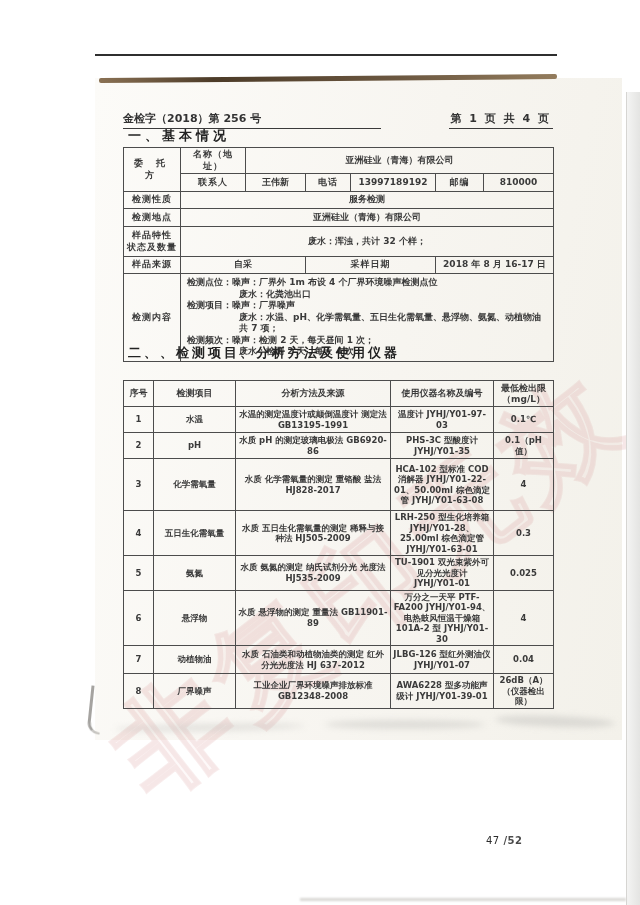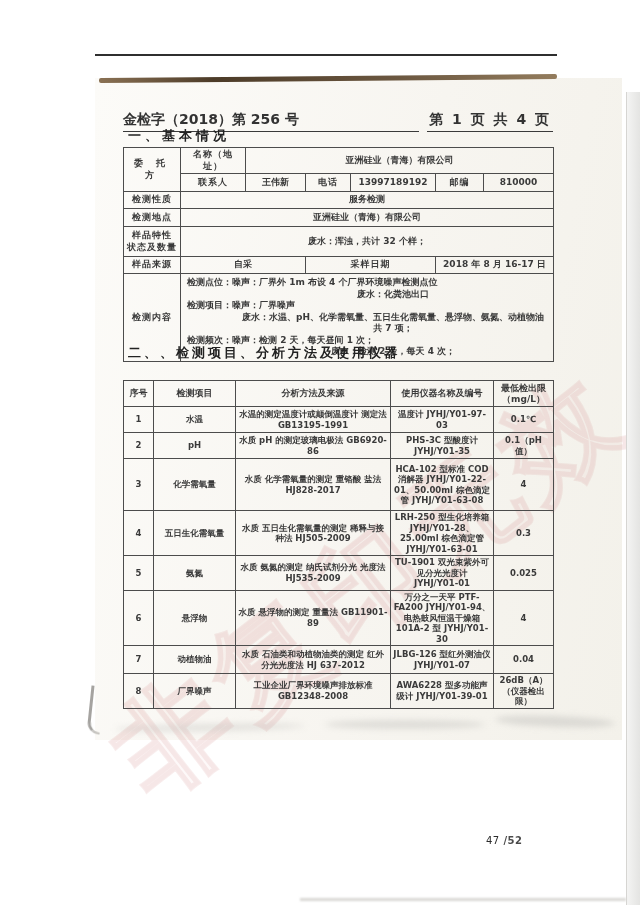--- a/index.html
+++ b/index.html
@@ -57,21 +57,21 @@
     transform:rotate(-38deg);transform-origin:center;
     font-size:112px;font-weight:bold;white-space:nowrap;
     color:rgba(224,152,152,0.07);
     -webkit-text-stroke:2px rgba(210,140,140,0.16);
     pointer-events:none;letter-spacing:10px;
   }
 
   
   .docmeta{
     position:absolute;top:33px;left:28px;width:430px;
-    font-size:14px;font-weight:bold;color:#333;
+    font-size:11px;font-weight:bold;color:#333;
   }
   .docno{
     display:inline-block;border-bottom:1.5px solid #3a3a3a;
     padding:0 120px 2px 0;
   }
   .pageno{
     position:absolute;right:0;top:0;display:inline-block;
     border-bottom:1.5px solid #3a3a3a;padding:0 2px 2px 2px;letter-spacing:2px;
   }
 
@@ -86,21 +86,21 @@
   td,th{
     border:1px solid #4c4c4c;font-size:9px;font-weight:bold;color:#3a3a3a;
     text-align:center;vertical-align:middle;padding:1px 3px;line-height:11.5px;
     overflow:hidden;
   }
   .tbl-basic{position:absolute;left:28px;top:69px;width:430px;}
   .tbl-basic .lbl{letter-spacing:1px;}
   .tbl-basic .wide-lbl{letter-spacing:5px;}
   .content-cell{text-align:left;padding:3px 6px;vertical-align:top;margin-top:8px;}
   .content-line{white-space:normal;}
-  .content-line.indent{padding-left:52px;text-align:center;}
+  .content-line.indent{padding-left:52px;}
 
   .tbl-methods{position:absolute;left:28px;top:302px;width:430px;padding-left:40px;}
   .tbl-methods td{font-size:8.5px;line-height:10.5px;padding:1px 2px;}
   .tbl-methods th{font-size:9px;line-height:11px;}
 
   .lab-footer{
     position:absolute;left:30px;top:608px;width:440px;text-align:left;
     font-size:9px;color:#2f2f2f;line-height:13px;
   }
   .lab-footer .company{font-weight:bold;text-decoration:underline;}

